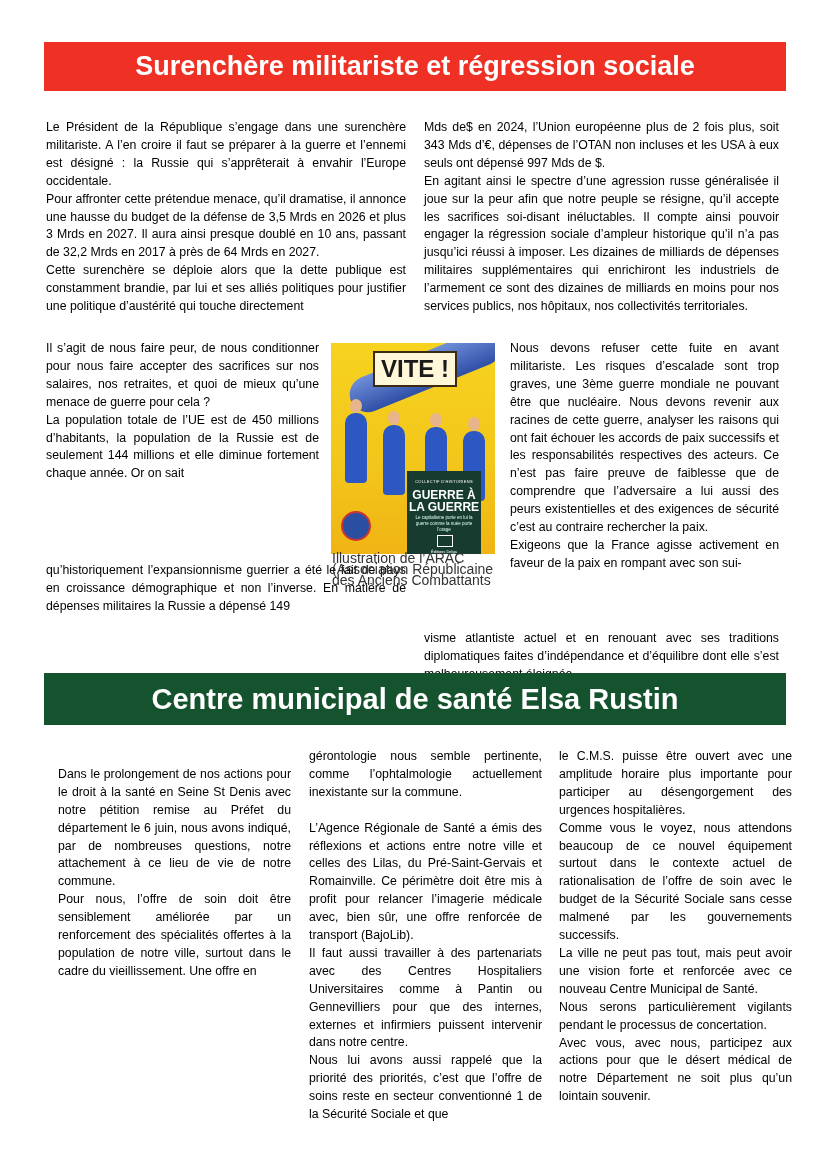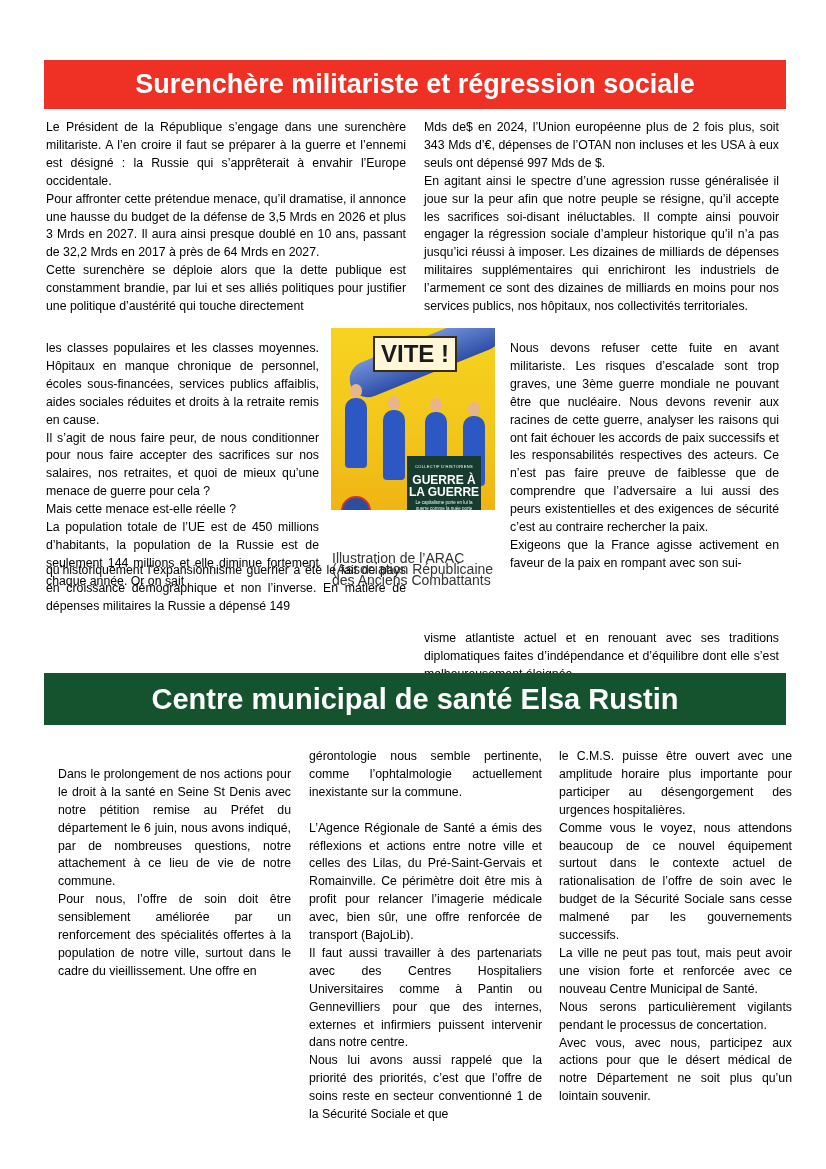--- a/index.html
+++ b/index.html
@@ -1,35 +1,35 @@
 <!DOCTYPE html>
 <html><head>
 <meta charset="utf-8">
 <style>
   html, body { margin:0; padding:0; background:#ffffff; }
   body { width:826px; height:1169px; position:relative; overflow:hidden;
          font-family:"Liberation Sans", sans-serif; color:#222; }
   .banner { position:absolute; left:44px; width:742px; color:#fff; font-weight:bold;
             text-align:center; font-family:"Liberation Sans", sans-serif; }
-  .banner.red { top:60px; height:49px; background:#ee3124; font-size:27px; line-height:49px; }
+  .banner.red { top:42px; height:49px; background:#ee3124; font-size:27px; line-height:49px; }
   .banner.green { top:673px; height:52px; background:#3bb54a; font-size:29px; line-height:52px; }
   .txt { position:absolute; font-family:"Liberation Sans", sans-serif; font-size:12.3px;
          line-height:17.9px; text-align:justify; color:#000000; }
   .txt p { margin:0; }
   .txt p.gap { margin-top:17.9px; }
   .bold { font-weight:bold; }
   
   #a1-left { left:46px; top:119px; width:360px; }
   #a1-left-narrow { left:46px; top:340px; width:273px; }
   #a1-left-bottom { left:46px; top:562px; width:360px; }
   #a1-right-top { left:424px; top:119px; width:355px; }
   #a1-right-mid { left:510px; top:340px; width:269px; }
   #a1-right-bottom { left:424px; top:590px; width:355px;margin-top:40px; }
   
-  #illus { position:absolute; left:331px; top:328px; width:164px; height:182px;
+  #illus { position:absolute; left:331px; top:343px; width:164px; height:211px;
            background:linear-gradient(180deg,#f7d320 0%,#f2c51a 60%,#f0b414 100%); overflow:hidden; }
   #illus .vite { position:absolute; left:42px; top:8px; width:80px; height:32px; background:#fff7d8;
                  border:2px solid #3a2b12; color:#1a1a1a; font-weight:bold; font-size:24px;
                  text-align:center; line-height:32px; font-family:"Liberation Sans", sans-serif; }
   #illus .cannon { position:absolute; left:20px; top:40px; width:160px; height:36px;
                    background:linear-gradient(180deg,#6f8fd8,#2f4fa8); border-radius:18px;
                    transform:rotate(-22deg); transform-origin:left center; }
   #illus .man { position:absolute; width:22px; height:70px; background:#2d57c2; border-radius:10px 10px 4px 4px; }
   #illus .head { position:absolute; width:12px; height:14px; background:#e8b48a; border-radius:50%; }
   #illus .book { position:absolute; left:76px; top:128px; width:74px; height:87px; background:#173c2f; }
@@ -55,23 +55,21 @@
   <span>Surenchère militariste et régression sociale</span>
 </div>
 
 <div class="txt" id="a1-left">
   <p>Le Président de la République s’engage dans une surenchère militariste. A l’en croire il faut se préparer à la guerre et l’ennemi est désigné : la Russie qui s’apprêterait à envahir l’Europe occidentale.</p>
   <p>Pour affronter cette prétendue menace, qu’il dramatise, il annonce une hausse du budget de la défense de 3,5 Mrds en 2026 et plus 3 Mrds en 2027. Il aura ainsi presque doublé en 10 ans, passant de 32,2 Mrds en 2017 à près de 64 Mrds en 2027.</p>
   <p>Cette surenchère se déploie alors que la dette publique est constamment brandie, par lui et ses alliés politiques pour justifier une politique d’austérité qui touche directement</p>
 </div>
 
 <div class="txt" id="a1-left-narrow">
-  <p>les classes populaires et les classes moyennes. Hôpitaux en manque chronique de personnel, écoles sous-financées, services publics affaiblis, aides sociales réduites et droits à la retraite remis en cause.</p>
   <p>Il s’agit de nous faire peur, de nous conditionner pour nous faire accepter des sacrifices sur nos salaires, nos retraites, et quoi de mieux qu’une menace de guerre pour cela ?</p>
-  <p>Mais cette menace est-elle réelle ?</p>
   <p>La population totale de l’UE est de 450 millions d’habitants, la population de la Russie est de seulement 144 millions et elle diminue fortement chaque année. Or on sait</p>
 </div>
 
 <div class="txt" id="a1-left-bottom">
   <p>qu’historiquement l’expansionnisme guerrier a été le fait de pays en croissance démographique et non l’inverse. En matière de dépenses militaires la Russie a dépensé 149</p>
 </div>
 
 <div class="txt" id="a1-right-top">
   <p>Mds de$ en 2024, l’Union européenne plus de 2 fois plus, soit 343 Mds d’€, dépenses de l’OTAN non incluses et les USA à eux seuls ont dépensé 997 Mds de $.</p>
   <p>En agitant ainsi le spectre d’une agression russe généralisée il joue sur la peur afin que notre peuple se résigne, qu’il accepte les sacrifices soi-disant inéluctables. Il compte ainsi pouvoir engager la régression sociale d’ampleur historique qu’il n’a pas jusqu’ici réussi à imposer. Les dizaines de milliards de dépenses militaires supplémentaires qui enrichiront les industriels de l’armement ce sont des dizaines de milliards en moins pour nos services publics, nos hôpitaux, nos collectivités territoriales.</p>

